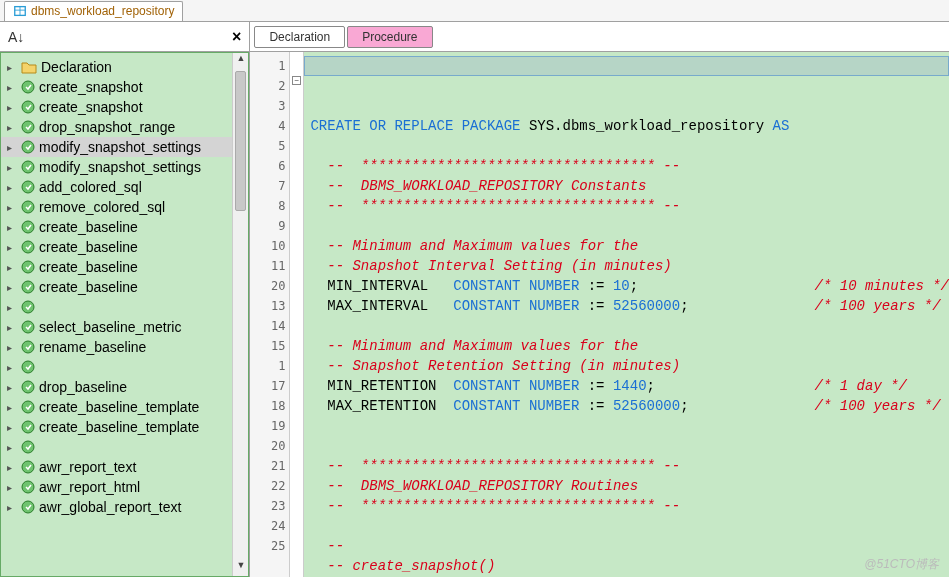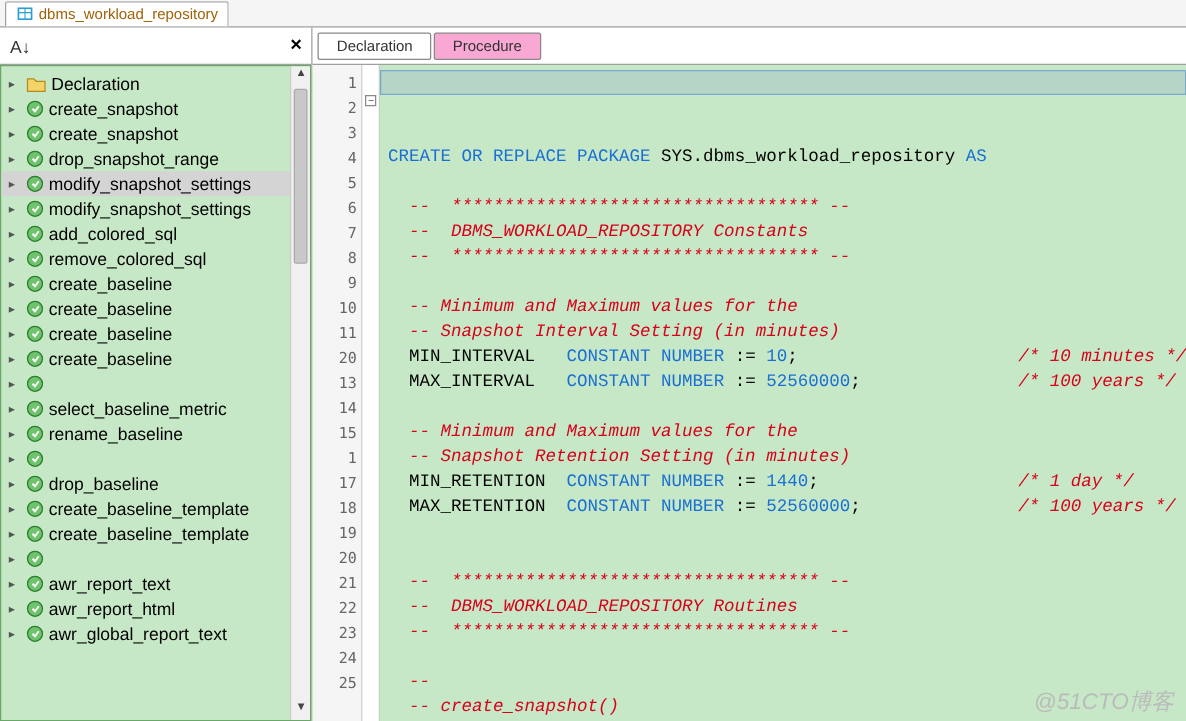--- a/index.html
+++ b/index.html
@@ -31,21 +31,21 @@
 .gutter { width: 40px; background: #f5f5f5; border-right: 1px solid #ccc; text-align: right; padding: 4px 4px 0 0; font-size: 12px; color: #666; font-family: Consolas, monospace; }
 .gutter div { height: 20px; line-height: 20px; }
 .fold-gutter { width: 14px; background: #fff; border-right: 1px solid #ccc; }
 .fold-gutter .fold-box { margin-top: 24px; width: 9px; height: 9px; border: 1px solid #888; margin-left: 2px; font-size: 8px; line-height: 7px; text-align: center; color: #444; }
 .code { flex: 1; padding: 4px 0 0 6px; font-family: Consolas, "Courier New", monospace; font-size: 14px; line-height: 20px; white-space: pre; position: relative; }
 .code .highlight-line { position: absolute; left: 0; right: 0; top: 4px; height: 20px; background: rgba(0,0,200,0.08); border: 1px solid #7ac; }
 .kw { color: #1a6fd4; }
 .comment { color: #d9001b; font-style: italic; }
 .ident { color: #000; }
 .num { color: #1a6fd4; }
-.watermark { position: absolute; right: 10px; bottom: 4px; color: #bbb; font-size: 18px; font-style: italic; pointer-events: none; }
+.watermark { position: absolute; right: 10px; bottom: 4px; color: #bbb; font-size: 12px; font-style: italic; pointer-events: none; }
 </style>
 </head>
 <body>
 
 <div class="tab-bar">
   <div class="tab">
     <svg viewBox="0 0 16 16">
         <rect x="2" y="3" width="12" height="10" fill="none" stroke="#2a9dd6" stroke-width="1.5"></rect>
         <line x1="2" y1="7" x2="14" y2="7" stroke="#2a9dd6"></line>
         <line x1="8" y1="3" x2="8" y2="13" stroke="#2a9dd6"></line>

